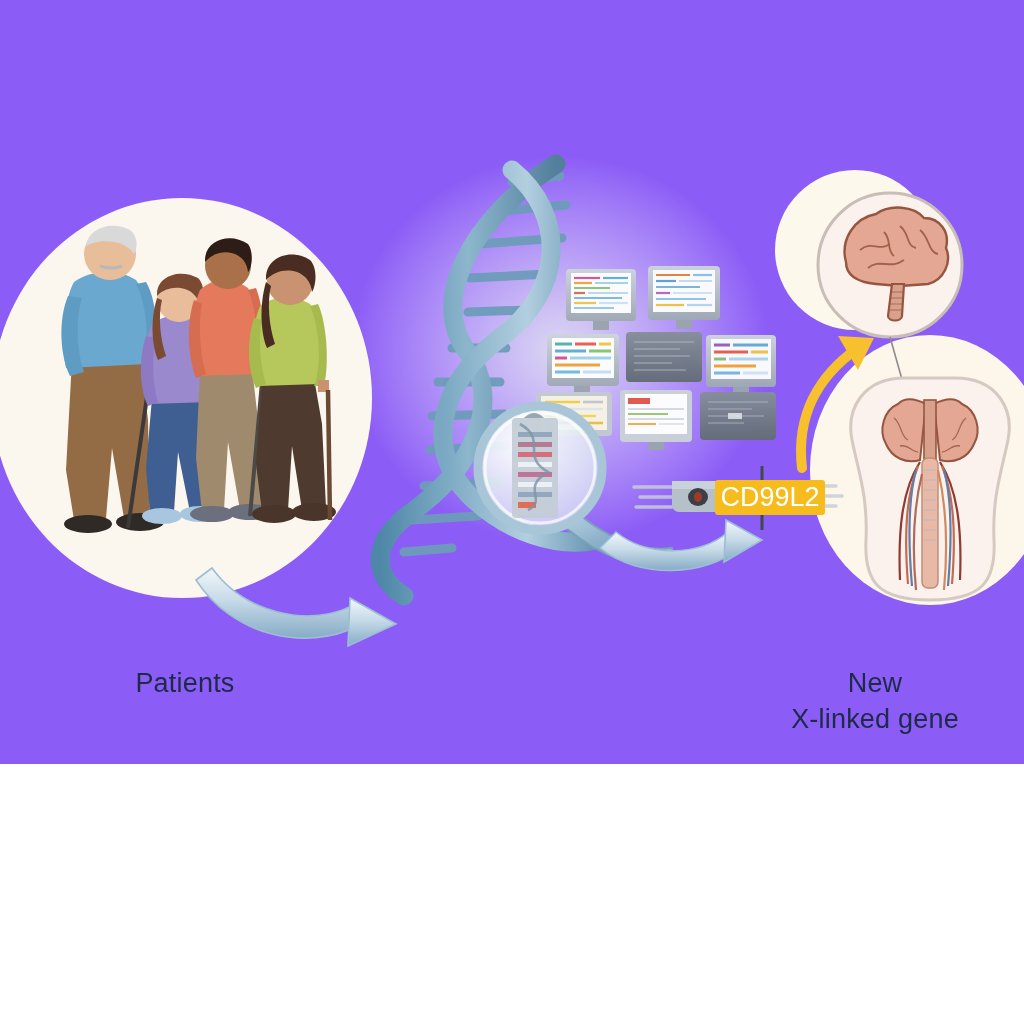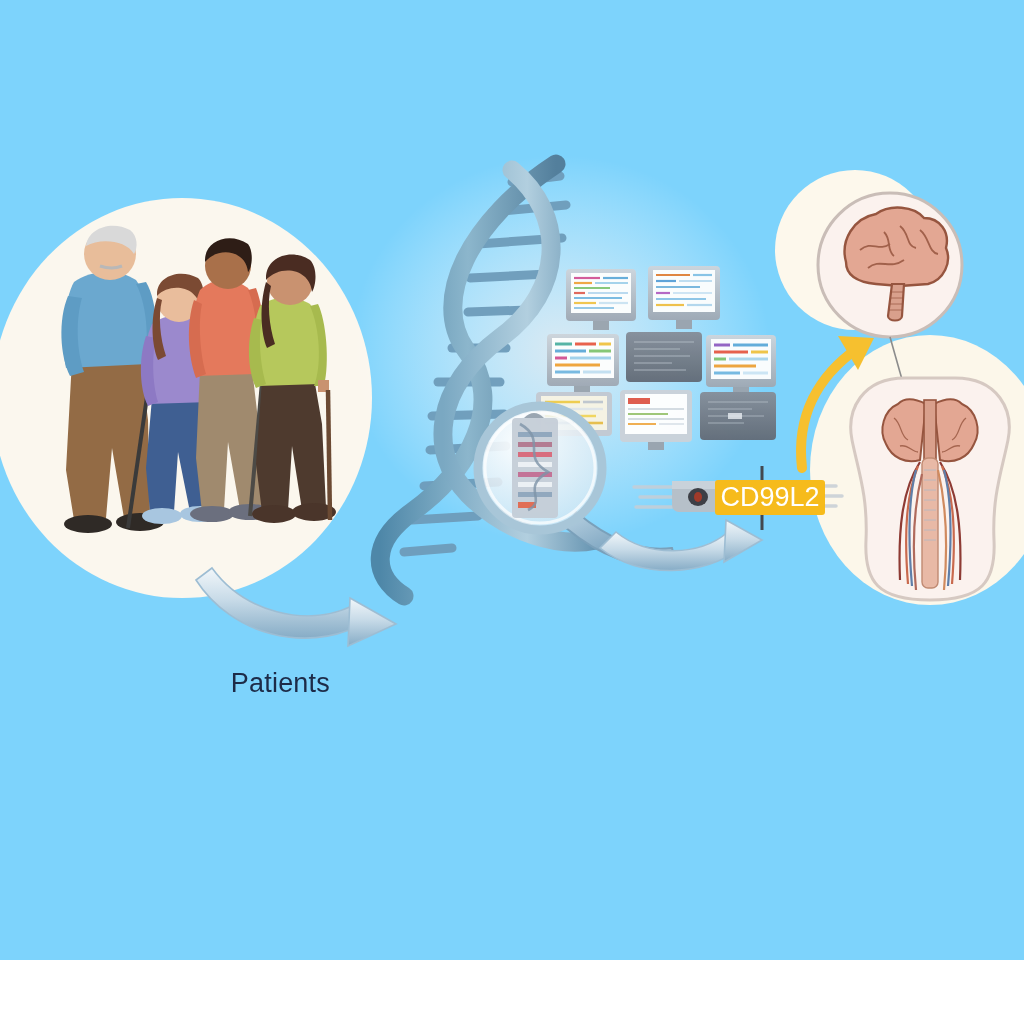--- a/index.html
+++ b/index.html
@@ -1,21 +1,21 @@
 <!DOCTYPE html>
 <html><head>
 <meta charset="utf-8">
 <title>Gene Discovery Workflow</title>
 <style>
   html,body{margin:0;padding:0;background:#fff;}
   body{width:1024px;height:1024px;overflow:hidden;
        font-family:"Liberation Sans","DejaVu Sans",sans-serif;}
-  #stage{position:relative;width:1024px;height:960px;background:#7dd3fc;}
+  #stage{position:relative;width:1024px;height:764px;background:#8b5cf6;}
   .layer{position:absolute;left:0;top:0;width:1024px;height:1024px;}
-  .cap{position:absolute;text-align:right;color:#1d2b48;
+  .cap{position:absolute;text-align:center;color:#1d2b48;
        font-size:27px;line-height:1.33;letter-spacing:.2px;}
   #cap-patients{left:40px;top:666px;width:290px;}
   #cap-seq{left:380px;top:666px;width:290px;}
   #cap-gene{left:725px;top:666px;width:300px;}
 </style>
 </head>
 <body>
 
 <div id="stage">
 
@@ -364,14 +364,18 @@
     <path d="M 350 598 L 396 624 L 348 646 Z" fill="url(#blarr)" stroke="#9dbdd3" stroke-width="1.6"></path>
     <path d="M 600 548 C 640 580 706 576 740 548 L 728 532 C 700 556 648 558 616 532 Z" fill="url(#blarr)" stroke="#9dbdd3" stroke-width="1.6"></path>
     <path d="M 726 520 L 762 540 L 724 562 Z" fill="url(#blarr)" stroke="#9dbdd3" stroke-width="1.6"></path>
     <path d="M 802 468 C 796 416 818 376 858 348" fill="none" stroke="#f6c02f" stroke-width="10" stroke-linecap="round"></path>
     <path d="M 838 336 L 874 338 L 858 370 Z" fill="#f6c02f"></path>
   </svg>
 
   <div class="cap" id="cap-patients">
     <span>Patients</span>
   </div>
+  <div class="cap" id="cap-gene">
+    <div>New</div>
+    <div>X-linked gene</div>
+  </div>
 
 </div>
 
 </body></html>

